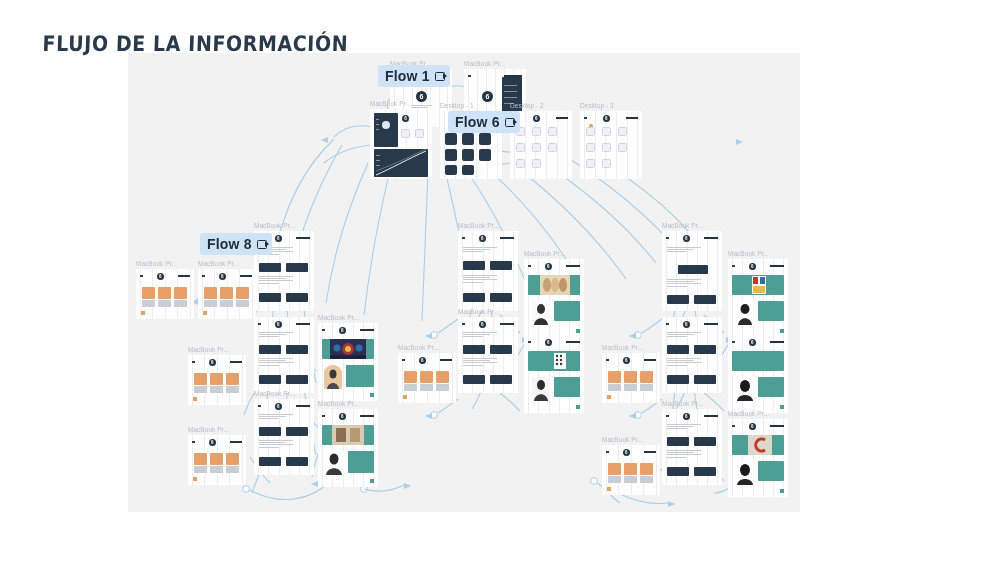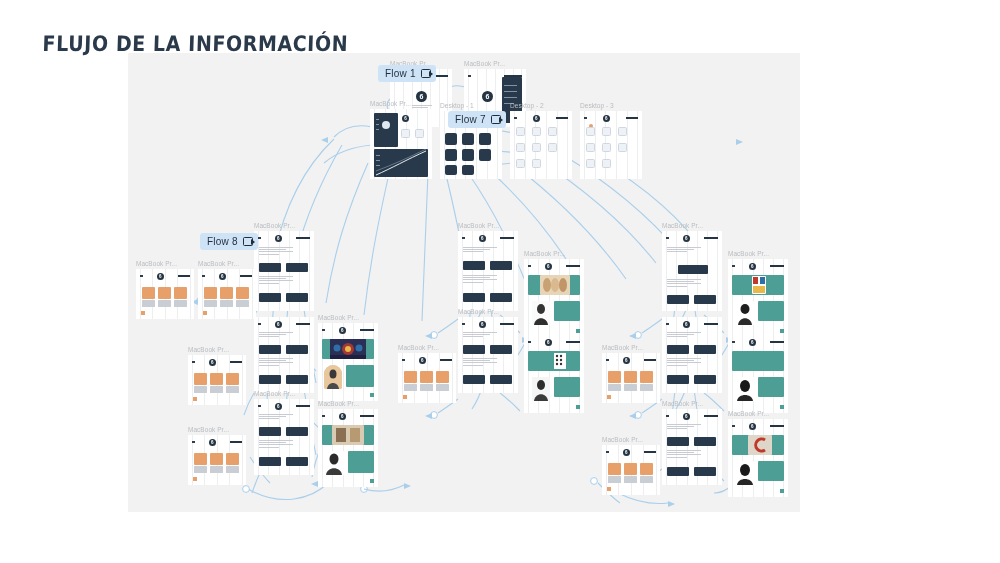--- a/index.html
+++ b/index.html
@@ -99,21 +99,21 @@
   
   .flow-badge {
     position: absolute;
     display: flex; align-items: center; gap: 5px;
     background: #cfe3f7;
     border-radius: 3px;
     padding: 3px 5px 3px 7px;
     z-index: 40;
   }
   .flow-badge .lbl {
-    font-size: 10px; font-weight: 400; color: #1f2d3d;
+    font-size: 14px; font-weight: 700; color: #1f2d3d;
     letter-spacing: 0.2px; white-space: nowrap;
   }
   .flow-badge .play-ico {
     width: 10px; height: 9px; position: relative;
     border: 1.1px solid #1f2d3d; border-radius: 1.5px;
   }
   .flow-badge .play-ico::after {
     content: ""; position: absolute;
     right: -3px; top: 50%; transform: translateY(-50%);
     border-left: 4px solid #1f2d3d;
@@ -1109,21 +1109,21 @@
         <div class="tag-teal" style="left:52px; top:70px;"></div>
       </div>
     </div>
 
     <div class="flow-badge" style="left:250px; top:12px;">
       <span class="lbl">Flow 1</span>
       <span class="play-ico"></span>
     </div>
 
     <div class="flow-badge" style="left:320px; top:58px;">
-      <span class="lbl">Flow 7</span>
+      <span class="lbl">Flow 6</span>
       <span class="play-ico"></span>
     </div>
 
     <div class="flow-badge" style="left:72px; top:180px;">
       <span class="lbl">Flow 8</span>
       <span class="play-ico"></span>
     </div>
 
   </div>
 </div>

